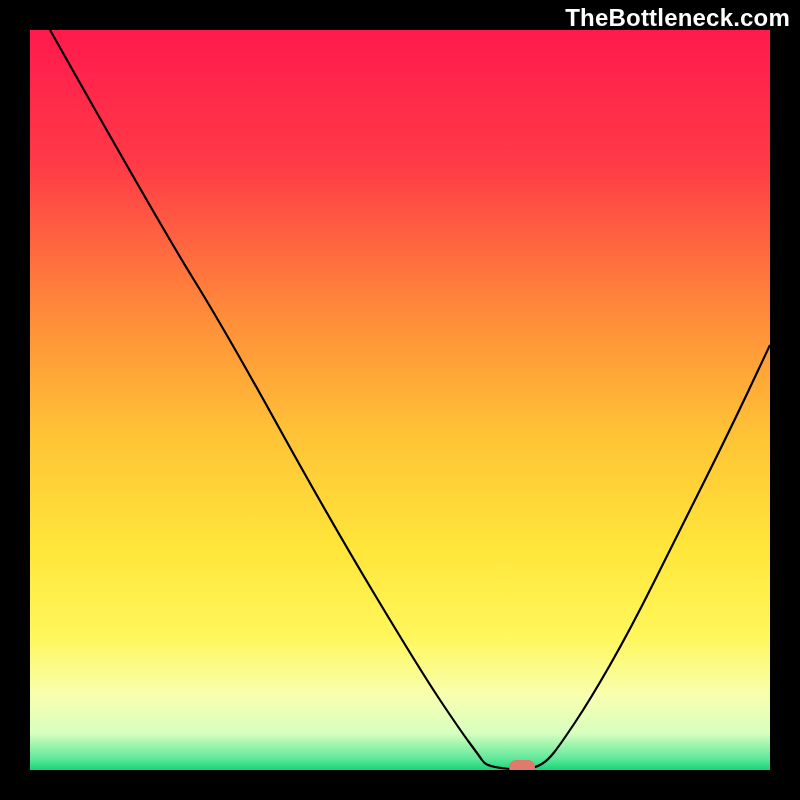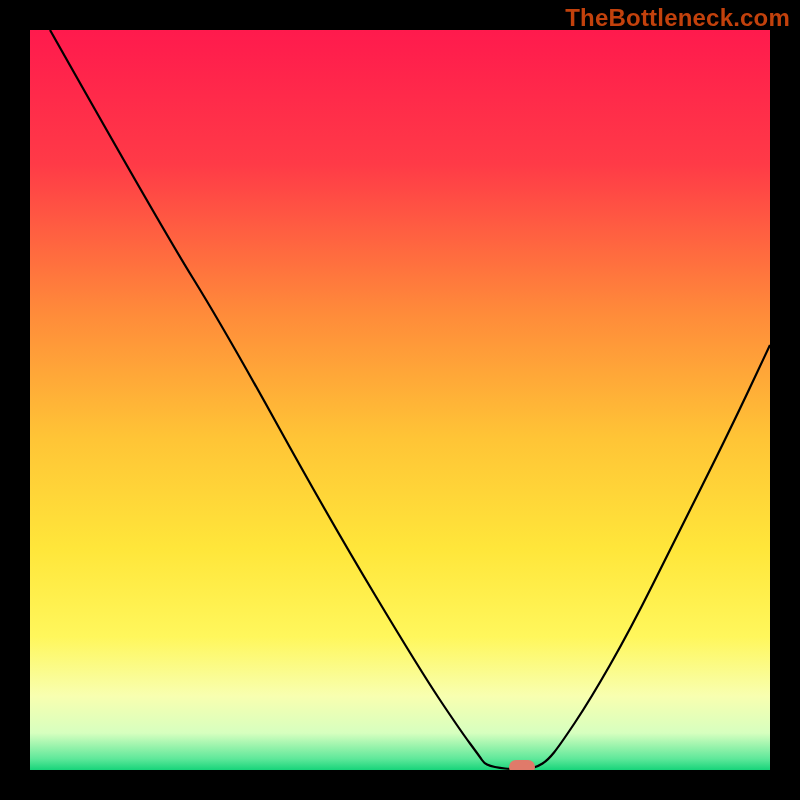--- a/index.html
+++ b/index.html
@@ -13,21 +13,21 @@
   .frame {
     position: relative;
     width: 800px;
     height: 800px;
     background: #000;
   }
   .watermark {
     position: absolute;
     top: 4px;
     right: 10px;
-    color: #c2410c;
+    color: #ffffff;
     font-family: Arial, Helvetica, sans-serif;
     font-size: 24px;
     font-weight: 600;
     letter-spacing: 0.2px;
     z-index: 20;
   }
   .plot-clip {
     position: absolute;
     overflow: hidden;
   }

